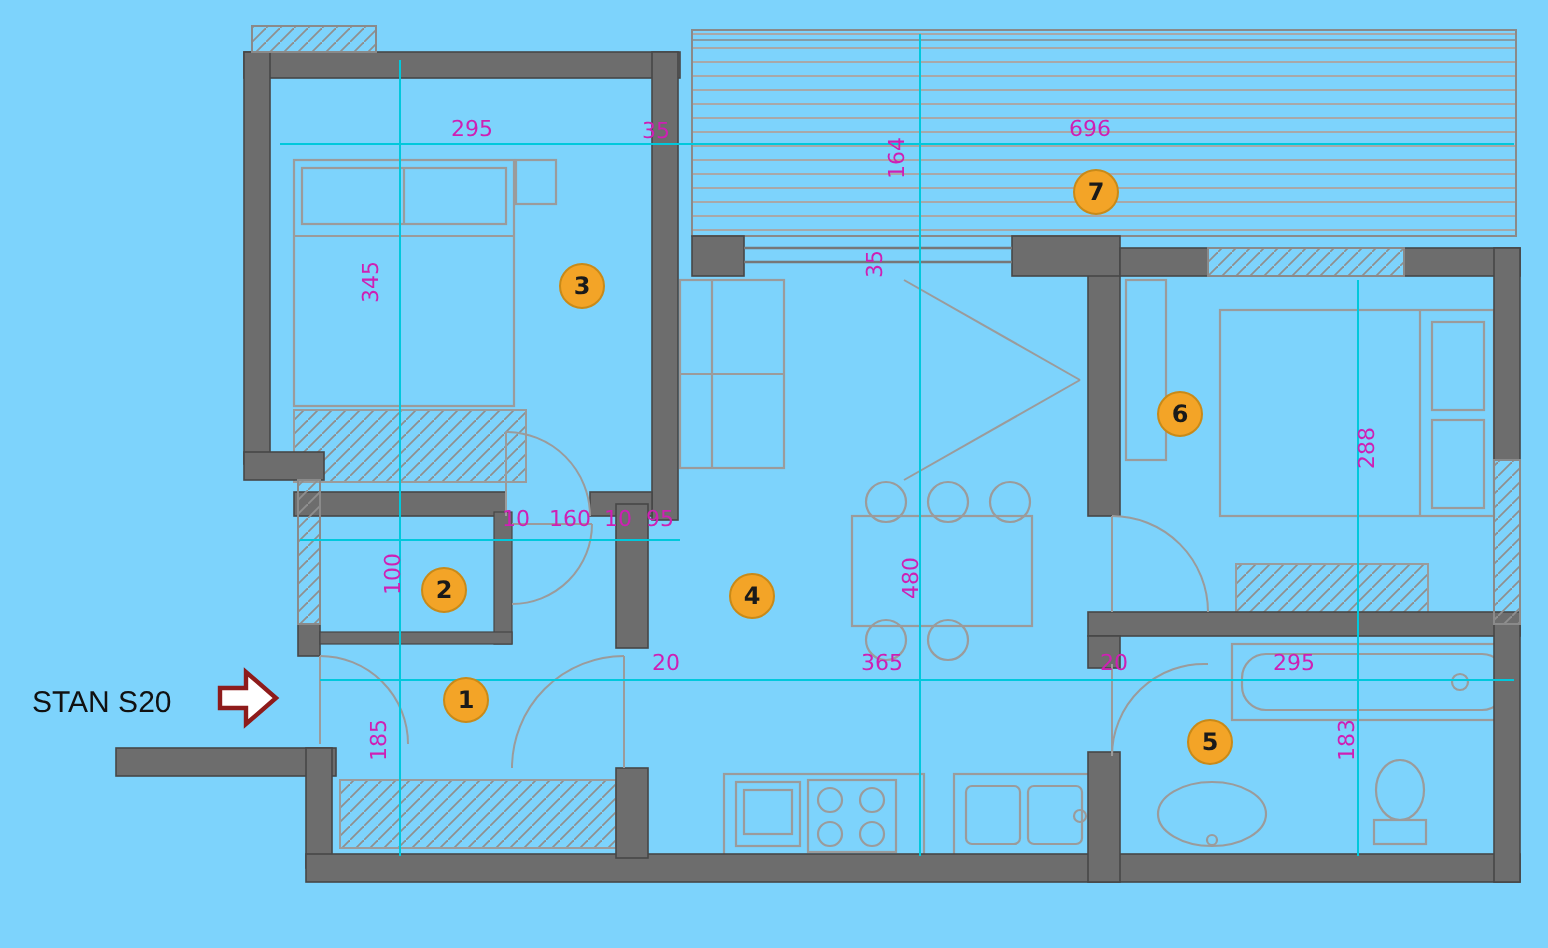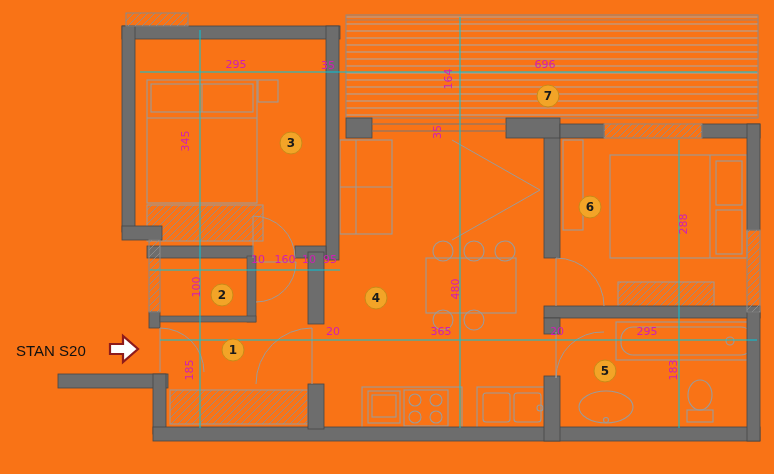--- a/index.html
+++ b/index.html
@@ -1,19 +1,19 @@
 <!DOCTYPE html>
 <html><head>
 <meta charset="utf-8">
 <style>
   html,body{margin:0;padding:0;background:#fff;}
   .stage{
     position:relative;
     width:774px;height:474px;
-    background:#f97316;
+    background:#7dd3fc;
     font-family:"Liberation Sans",sans-serif;
     overflow:hidden;
   }
   svg{position:absolute;left:0;top:0;}
   .wall{fill:#6d6d6d;stroke:#474747;stroke-width:0.8;}
   .thinwall{fill:#6d6d6d;stroke:#474747;stroke-width:0.6;}
   .furn{fill:none;stroke:#9b9b9b;stroke-width:1.1;}
   .door{fill:none;stroke:#9b9b9b;stroke-width:1;}
   .cyan{stroke:#00c8dc;stroke-width:1;fill:none;}
   .dim{fill:#cf1fb4;font-size:11px;font-family:"DejaVu Sans",sans-serif;text-anchor:middle;}

